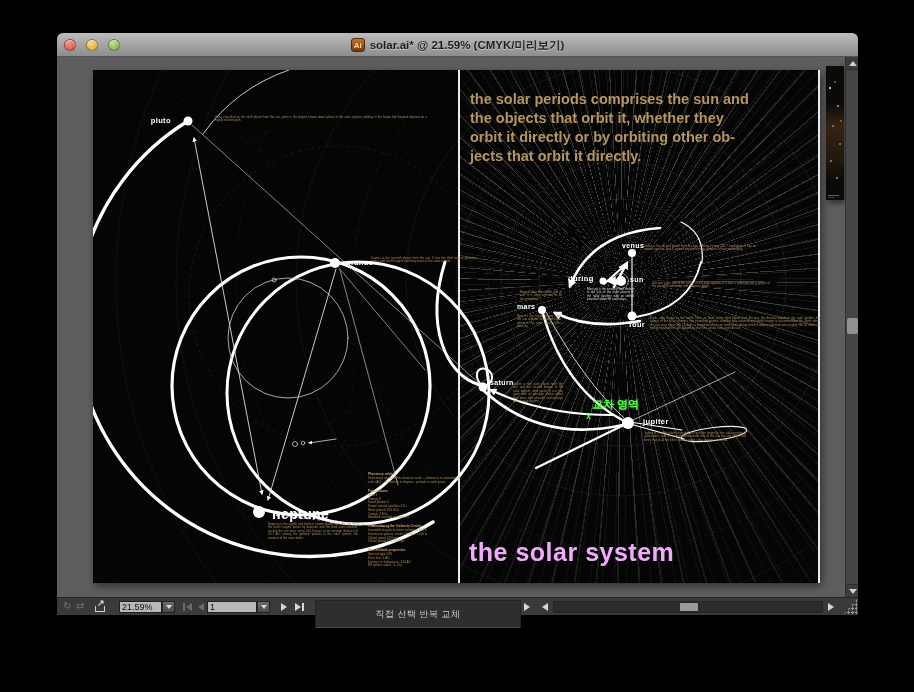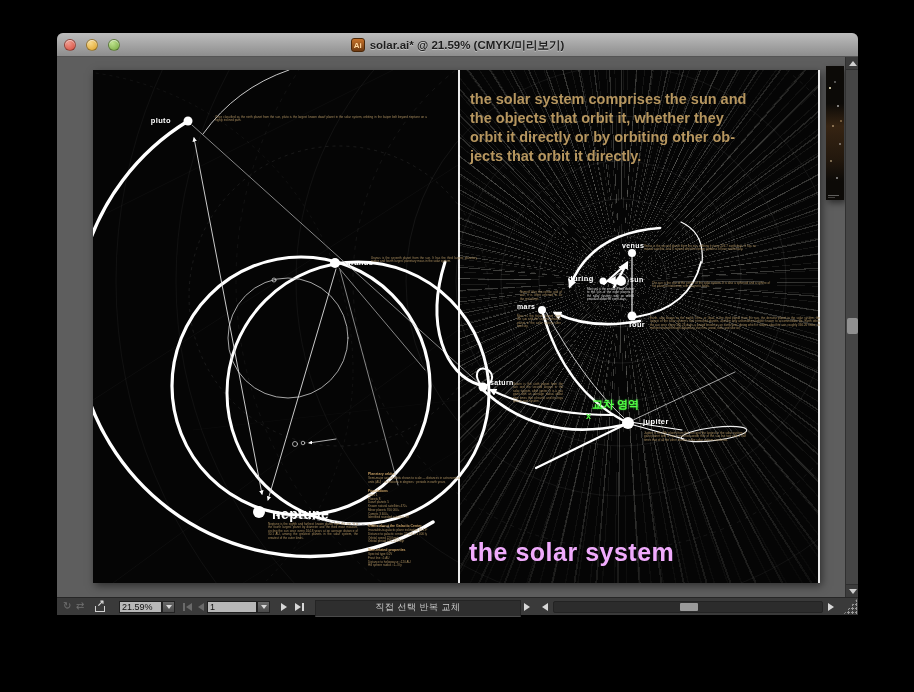--- a/index.html
+++ b/index.html
@@ -110,22 +110,22 @@
   .dd-zoom{left:105px;}.dd-page{left:200px;}
   .dd-tri{width:0;height:0;border-left:3px solid transparent;border-right:3px solid transparent;border-top:4px solid #d8d8d8;}
   .navbtn{position:absolute;top:4px;width:12px;height:10px;display:flex;align-items:center;justify-content:center;gap:1px;}
   .nb-tri-l{width:0;height:0;border-top:4px solid transparent;border-bottom:4px solid transparent;border-right:6px solid #d8d8d8;}
   .nb-tri-r{width:0;height:0;border-top:4px solid transparent;border-bottom:4px solid transparent;border-left:6px solid #d8d8d8;}
   .nb-bar{width:2px;height:8px;background:#d8d8d8;}
   .nav-first{left:124px;opacity:.3;}
   .nav-prev{left:138px;opacity:.3;}
   .nav-next{left:221px;}
   .nav-last{left:236px;}
-  .status-panel{position:absolute;left:258px;top:2px;width:206px;height:17px;background:#2e2e2e;
-                border:1px solid #242424;border-bottom-color:#4a4a4a;display:flex;align-items:flex-start;justify-content:center;}
+  .status-panel{position:absolute;left:258px;top:2px;width:206px;height:28px;background:#2e2e2e;
+                border:1px solid #242424;border-bottom-color:#4a4a4a;display:flex;align-items:center;justify-content:center;}
   .status-text{color:#cccccc;font-size:9px;letter-spacing:.5px;}
   .adv-btn{position:absolute;left:464px;top:4px;width:12px;height:10px;display:flex;align-items:center;justify-content:center;}
   .hs-left{left:482px;}
   .hs-right{left:768px;}
   .hs-track{position:absolute;left:496px;top:3px;width:270px;height:12px;background:#2c2c2c;border:1px solid #232323;border-radius:2px;}
   .hs-thumb{position:absolute;left:126px;top:1px;width:18px;height:8px;background:#9a9a9a;border-radius:1px;}
   .grip{position:absolute;left:786px;top:1px;width:14px;height:16px;
         background-image:radial-gradient(circle at 1.5px 1.5px,#9a9a9a 1px,transparent 1.4px);
         background-size:4px 4px;clip-path:polygon(100% 0,100% 100%,0 100%);}
 </style>
@@ -230,21 +230,21 @@
           <circle cx="539" cy="246" r="4.5"></circle>
           <circle cx="539" cy="183" r="4"></circle>
           <circle cx="510" cy="211" r="3.5"></circle>
           <circle cx="528" cy="211" r="5"></circle>
         </g>
       </svg>
 
       <div class="divider mid"></div>
       <div class="divider redge"></div>
 
-      <div class="intro">the solar system comprises the sun and
+      <div class="intro">the solar periods comprises the sun and
 the objects that orbit it, whether they
 orbit it directly or by orbiting other ob-
 jects that orbit it directly.</div>
 
       <div class="plabel pl-pluto">pluto</div>
       <div class="plabel pl-uranus">uranus</div>
       <div class="plabel pl-neptune">neptune</div>
       <div class="plabel pl-saturn">saturn</div>
       <div class="plabel pl-jupiter">jupiter</div>
       <div class="plabel pl-mars">mars</div>

